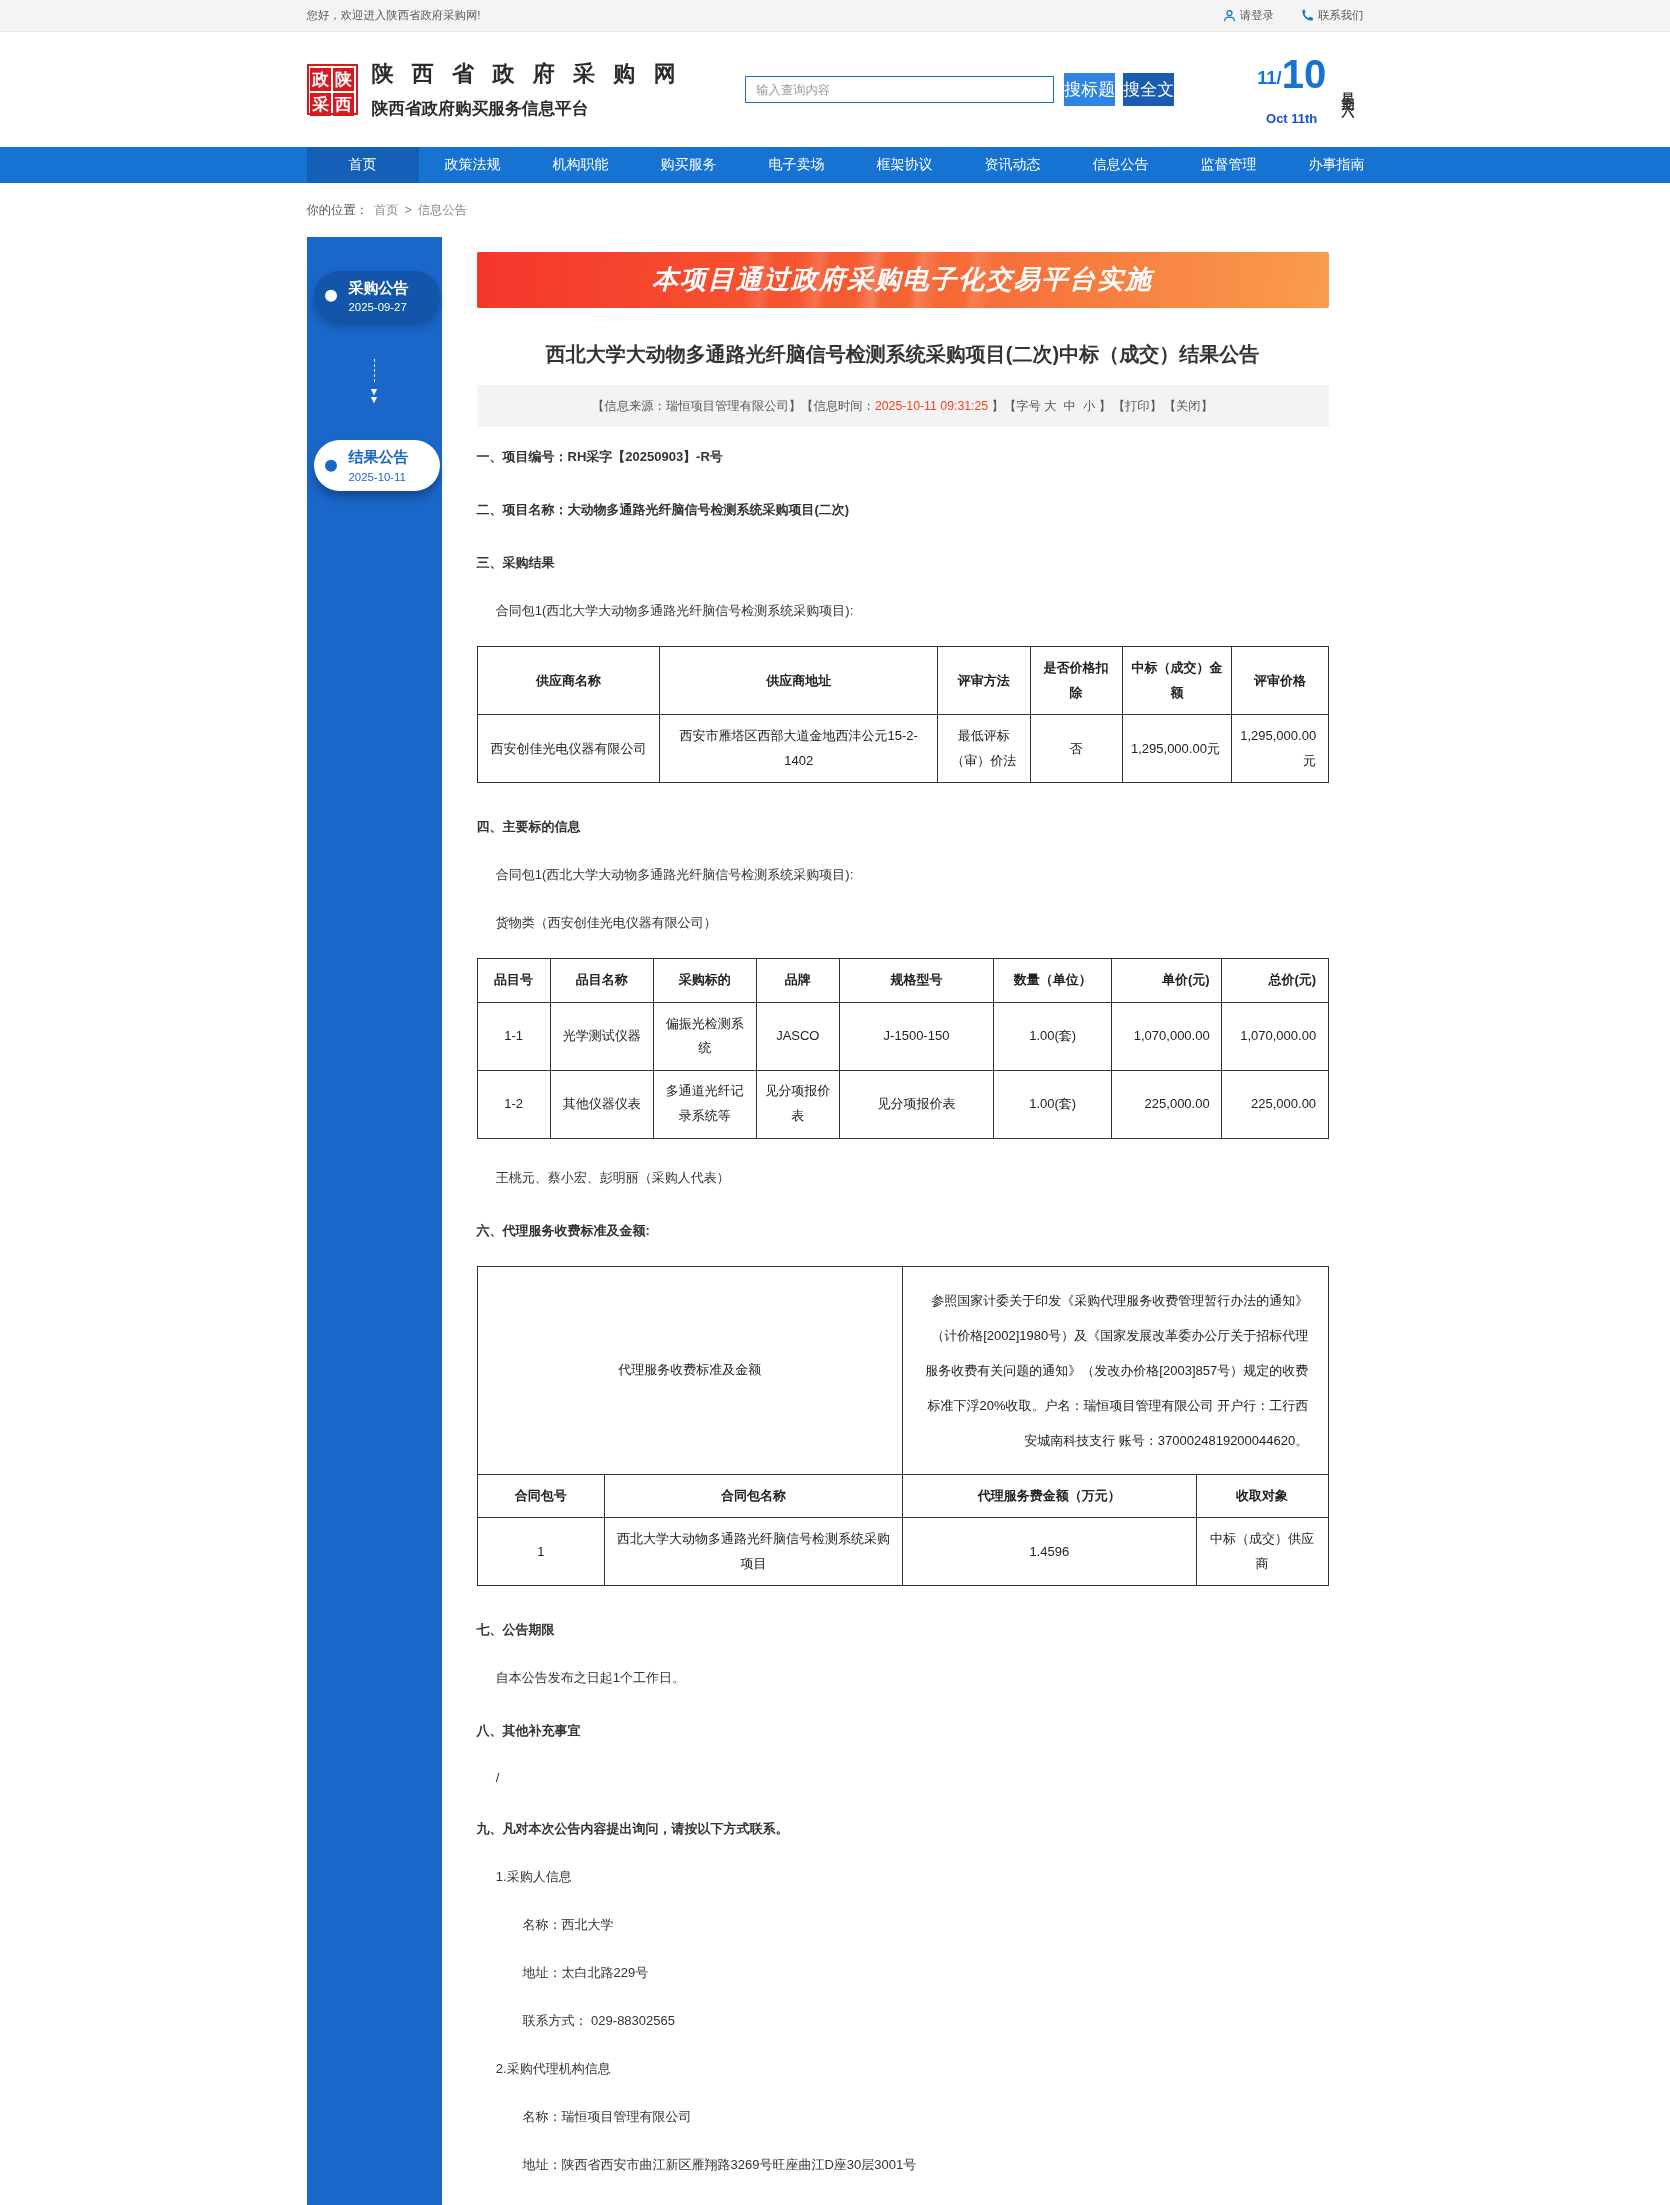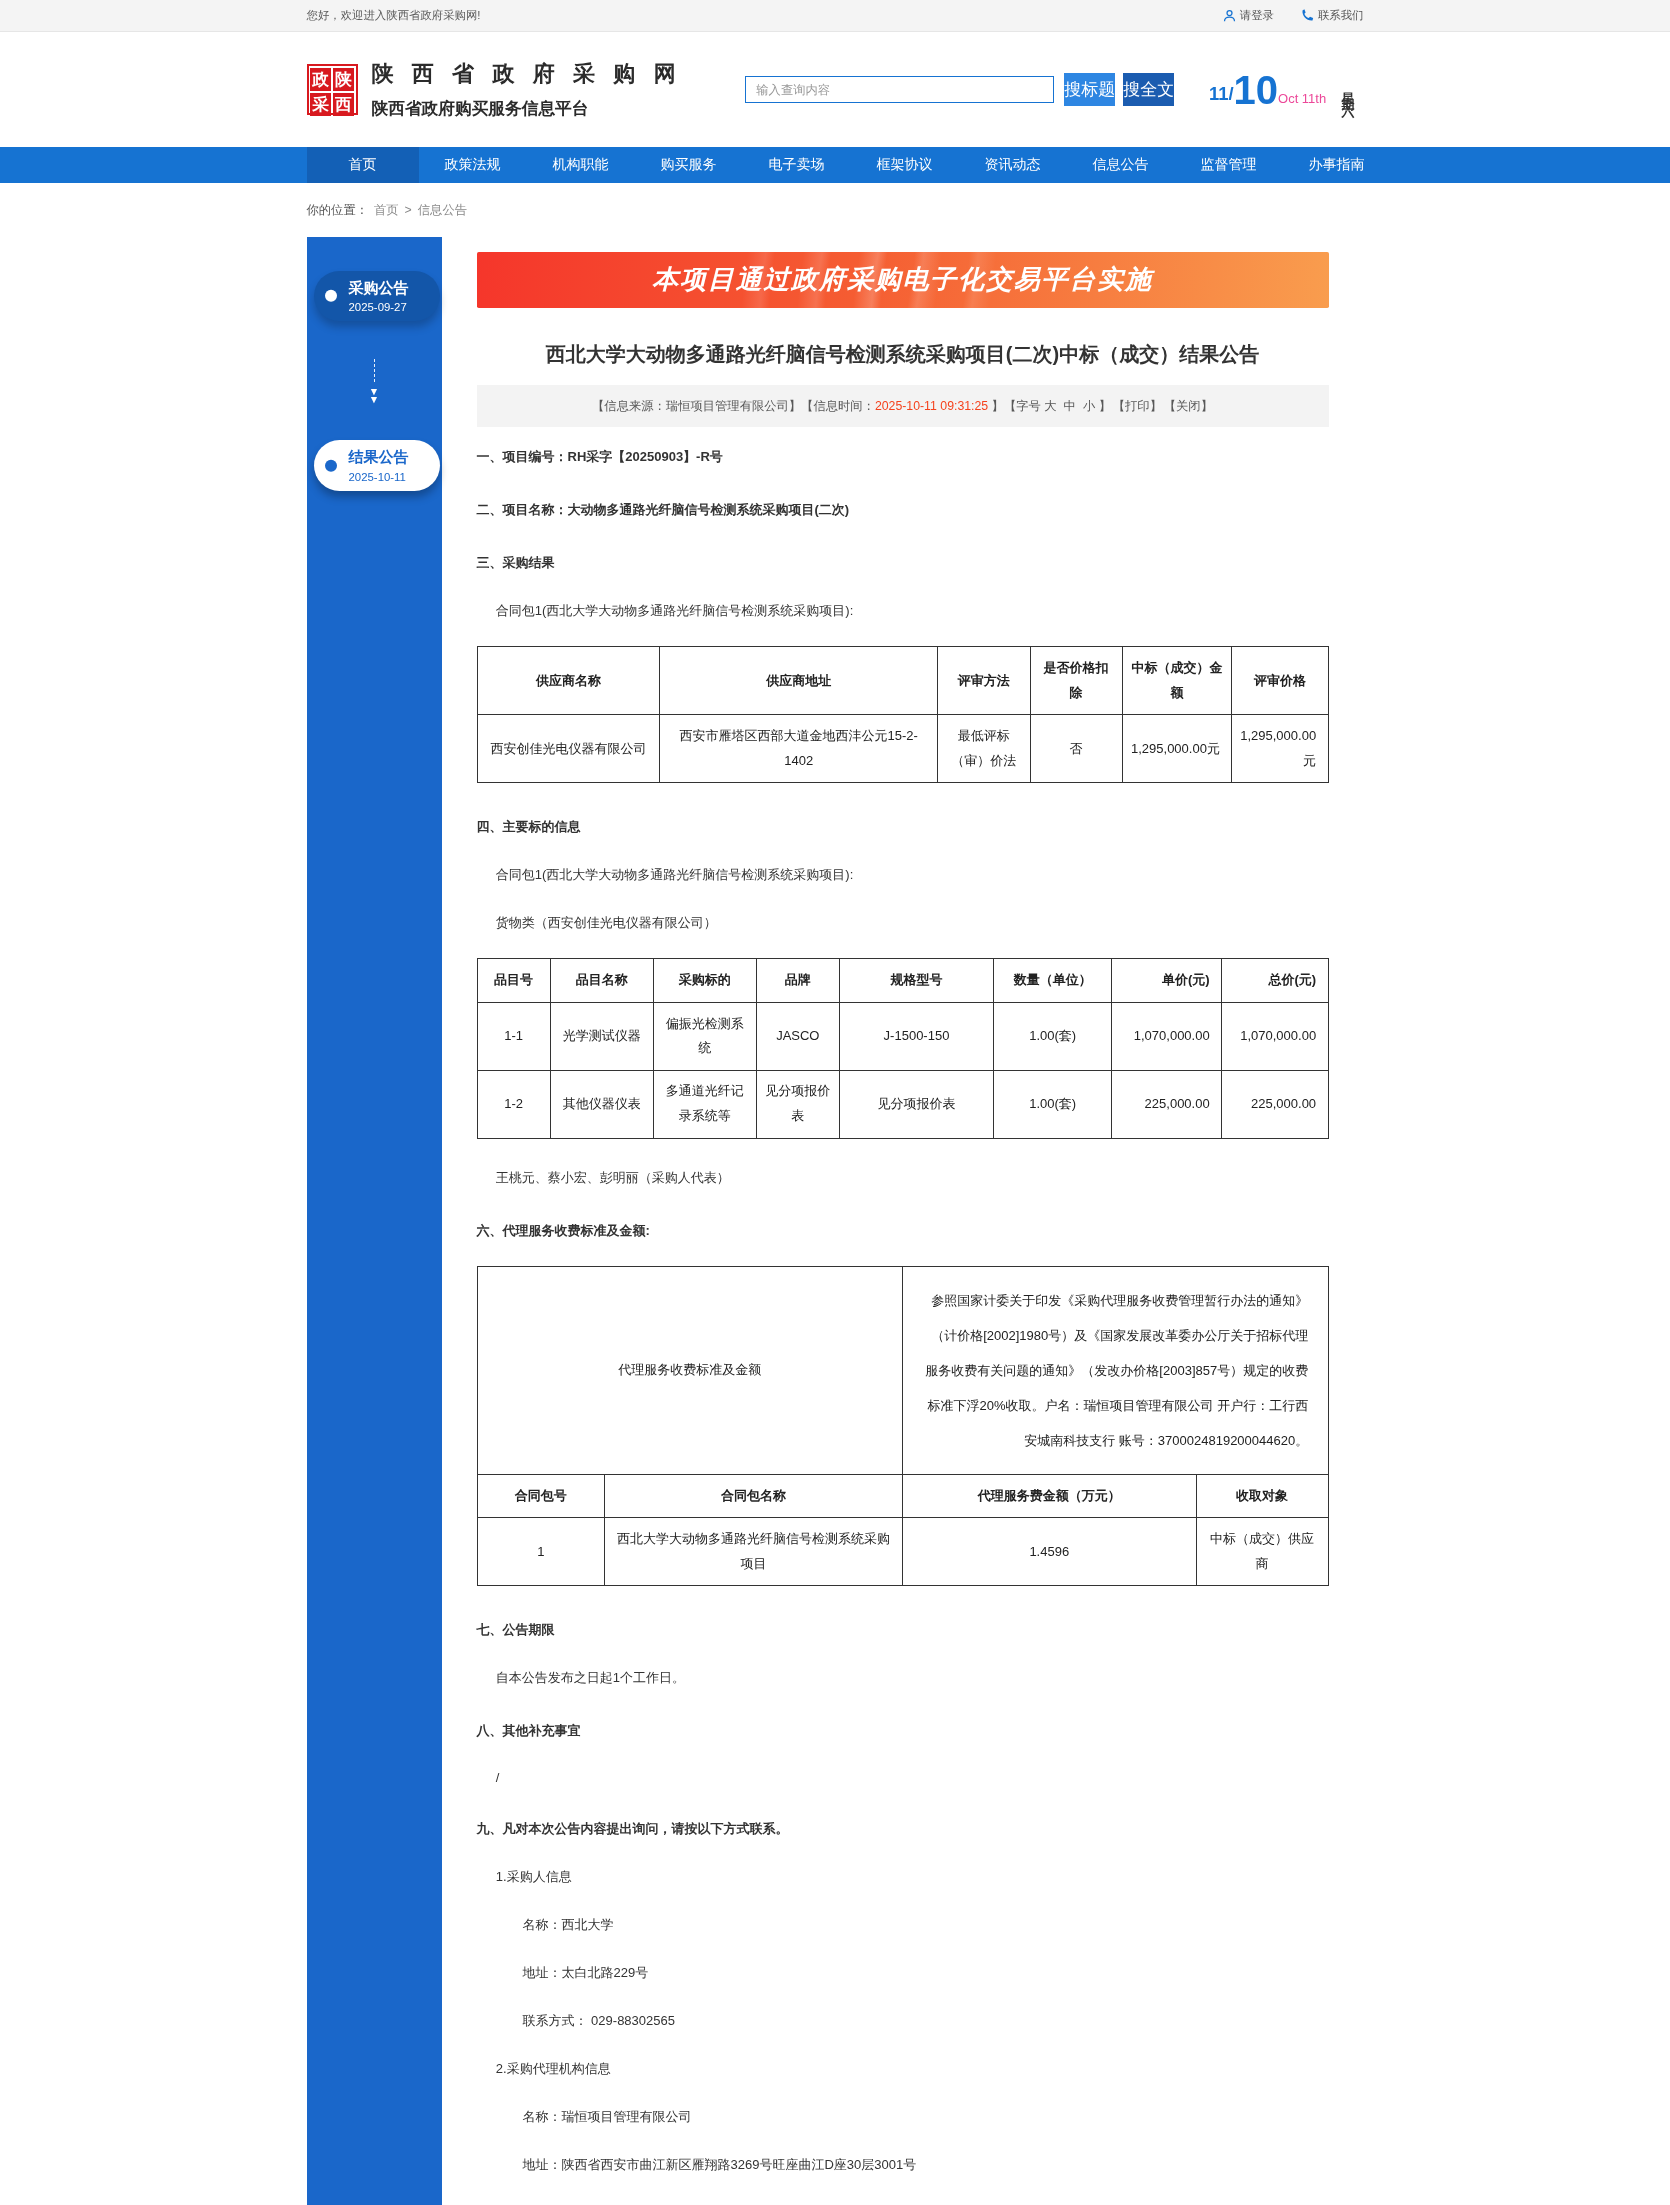--- a/index.html
+++ b/index.html
@@ -22,25 +22,25 @@
   .titles{margin-left:14px}
   .site-title{font-size:22px;font-weight:bold;color:#2b2b2b;letter-spacing:6.1px;white-space:nowrap}
   .site-sub{font-size:16.7px;font-weight:bold;color:#2b2b2b;margin-top:8px;white-space:nowrap}
   .search-block{display:flex;align-items:center;margin-left:63px}
   .search-input{width:309px;height:27px;border:1.8px solid #1673d2;padding:0 10.5px;font-size:12.3px;color:#333;outline:none}
   .search-input::placeholder{color:#999}
   .search-btn{height:33px;width:51px;border:none;color:#fff;font-size:17px;cursor:pointer}
   .btn-title{background:#2e86e2;margin-left:10.5px}
   .btn-full{background:#1b5cb0;margin-left:8px}
   .date-block{margin-left:auto;margin-right:7px;display:flex;align-items:center}
-  .date-left{display:flex;flex-direction:row;align-items:center}
+  .date-left{display:flex;flex-direction:column;align-items:center}
   .date-top{display:flex;align-items:flex-start;line-height:1}
   .date-prefix{font-size:18.4px;font-weight:bold;color:#1673d2;margin-top:15px}
   .date-day{font-size:40px;font-weight:bold;color:#1673d2}
-  .date-en{font-size:13px;font-weight:normal;color:#ec4899;margin-top:17px}
+  .date-en{font-size:13px;font-weight:bold;color:#1d4ed8;margin-top:17px}
   .date-week{writing-mode:vertical-rl;font-size:13px;color:#333;letter-spacing:5.3px;margin-left:12.3px;font-weight:bold}
 
   
   .nav{background:#1673d2;height:36px}
   .nav-inner{display:flex;height:100%}
   .nav-item{height:100%;display:flex;align-items:center;justify-content:center;color:#fff;font-size:14px;padding:0 26px;cursor:pointer;white-space:nowrap}
   .nav-item.active{background:#1360b6;padding:0 42px}
 
   
   .crumbs{padding:19.3px 0 0 0;font-size:12.3px;color:#888}

